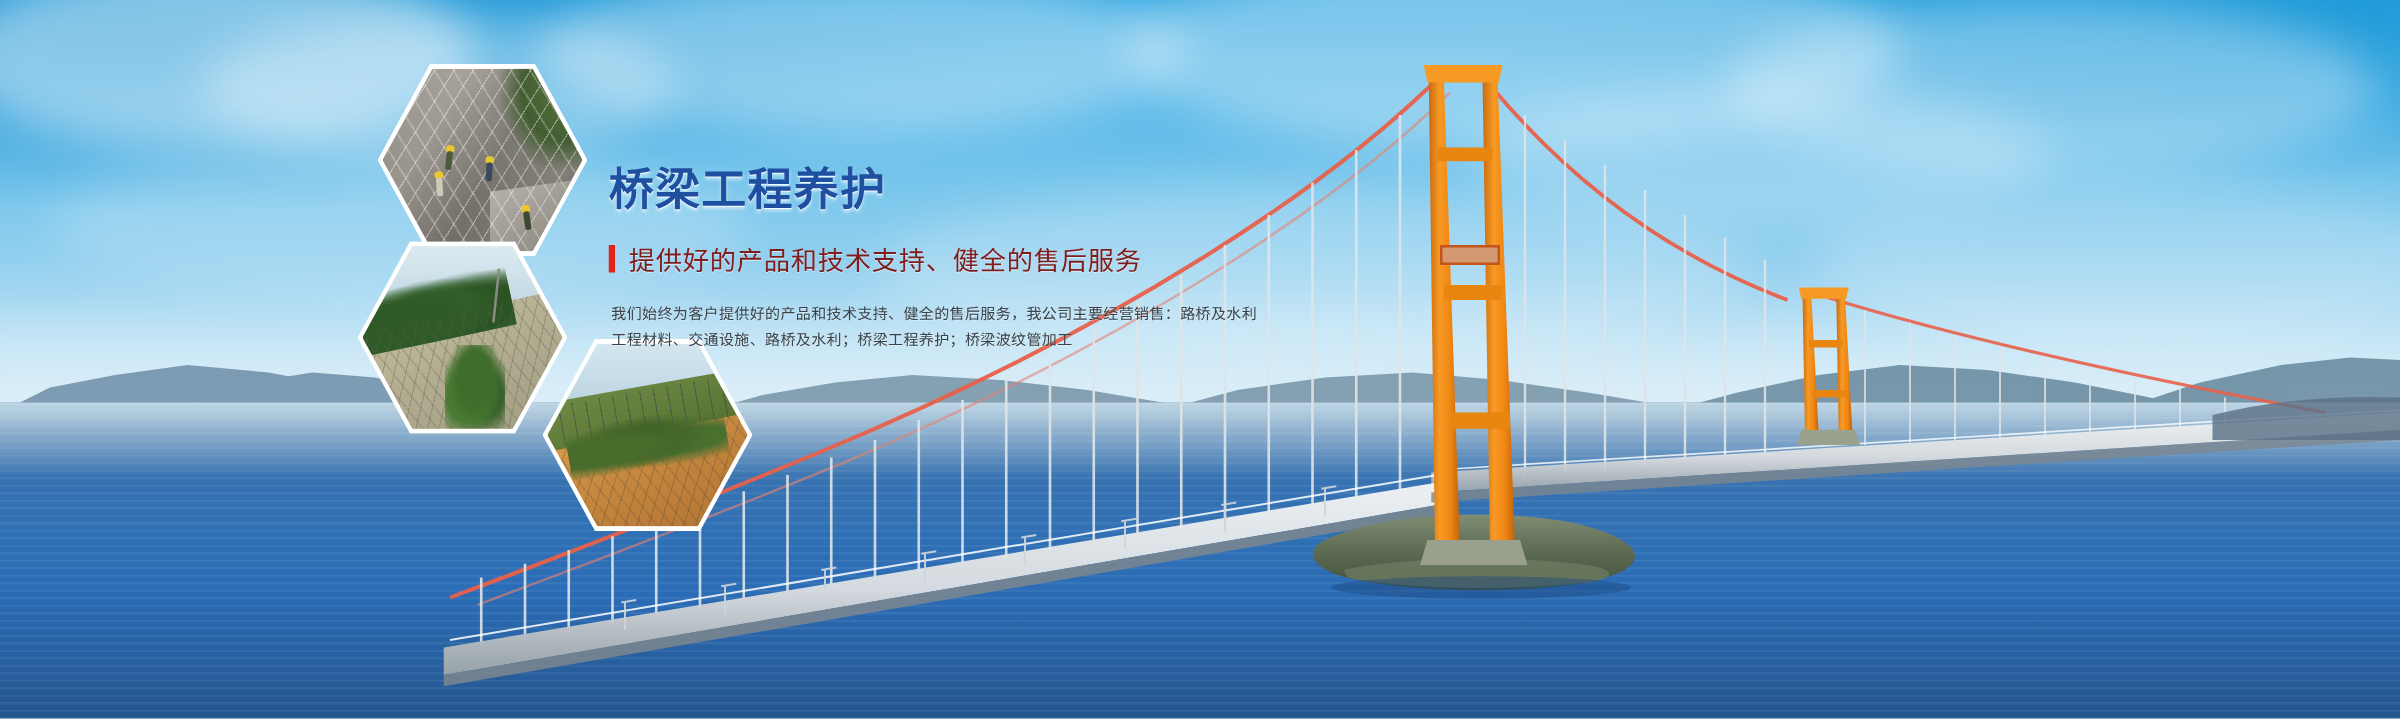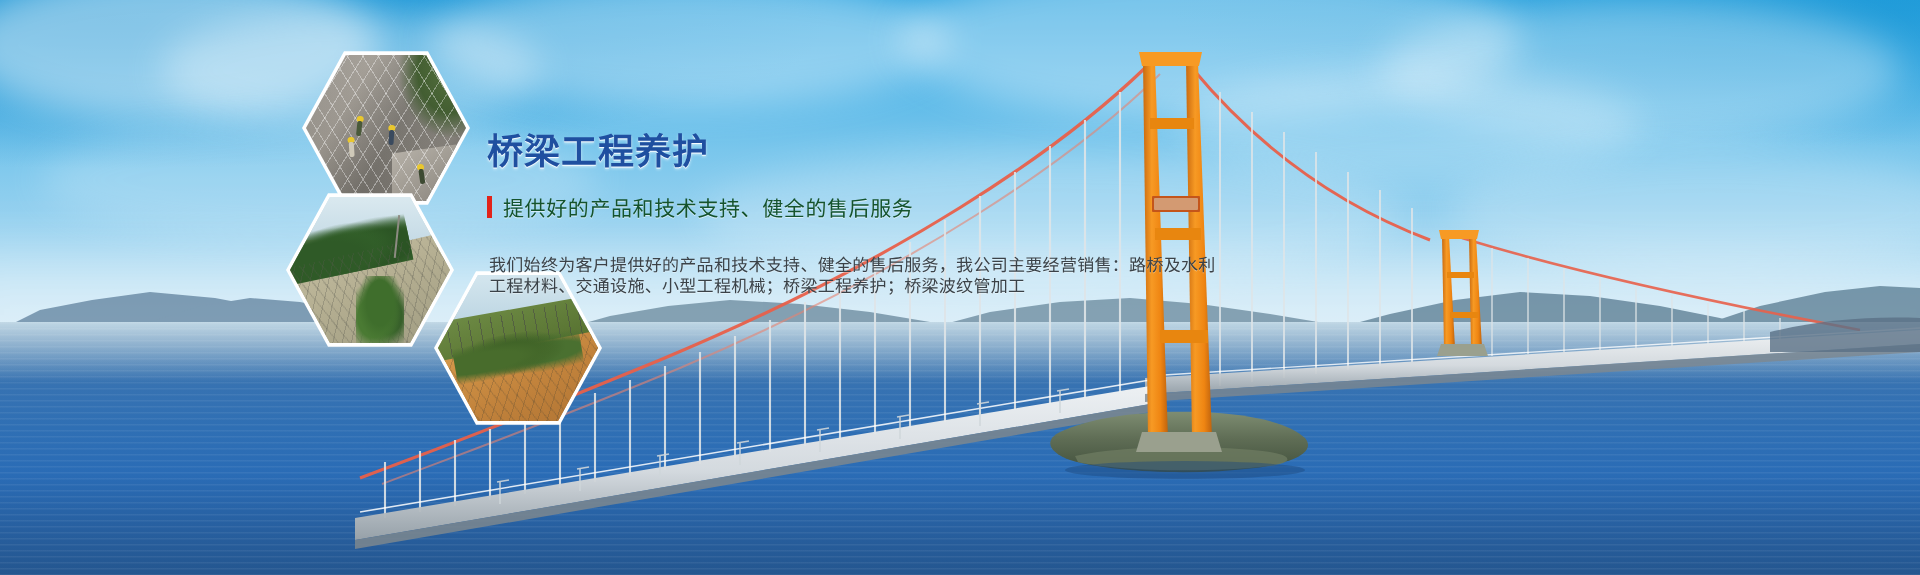--- a/index.html
+++ b/index.html
@@ -268,28 +268,28 @@
     margin-top: 18px;
   }
   .tagline-bar {
     width: 5px;
     height: 22px;
     background: #e2231a;
     flex: none;
   }
   .tagline-text {
     font-size: 21px;
-    color: #14532d;
+    color: #7f1d1d;
     letter-spacing: .6px;
     text-shadow: 0 1px 0 rgba(255,255,255,.55);
   }
   .body-copy {
-    margin-top: 33px;
+    margin-top: 19px;
     margin-left: 2px;
-    font-size: 17px;
+    font-size: 12px;
     line-height: 21px;
     color: #3b4248;
     letter-spacing: .3px;
     max-width: 430px;
     text-shadow: 0 1px 0 rgba(255,255,255,.35);
   }
   .body-copy div { white-space: nowrap; }
 </style>
 </head>
 <body>
@@ -526,18 +526,18 @@
       <span class="headline-main">桥梁工程养护</span>
     </div>
 
     <div class="tagline-row">
       <span class="tagline-bar"></span>
       <span class="tagline-text">提供好的产品和技术支持、健全的售后服务</span>
     </div>
 
     <div class="body-copy">
       <div>我们始终为客户提供好的产品和技术支持、健全的售后服务，我公司主要经营销售：路桥及水利</div>
-      <div>工程材料、交通设施、小型工程机械；桥梁工程养护；桥梁波纹管加工</div>
+      <div>工程材料、交通设施、路桥及水利；桥梁工程养护；桥梁波纹管加工</div>
     </div>
 
   </div>
 
 </div>
 
 </body></html>

